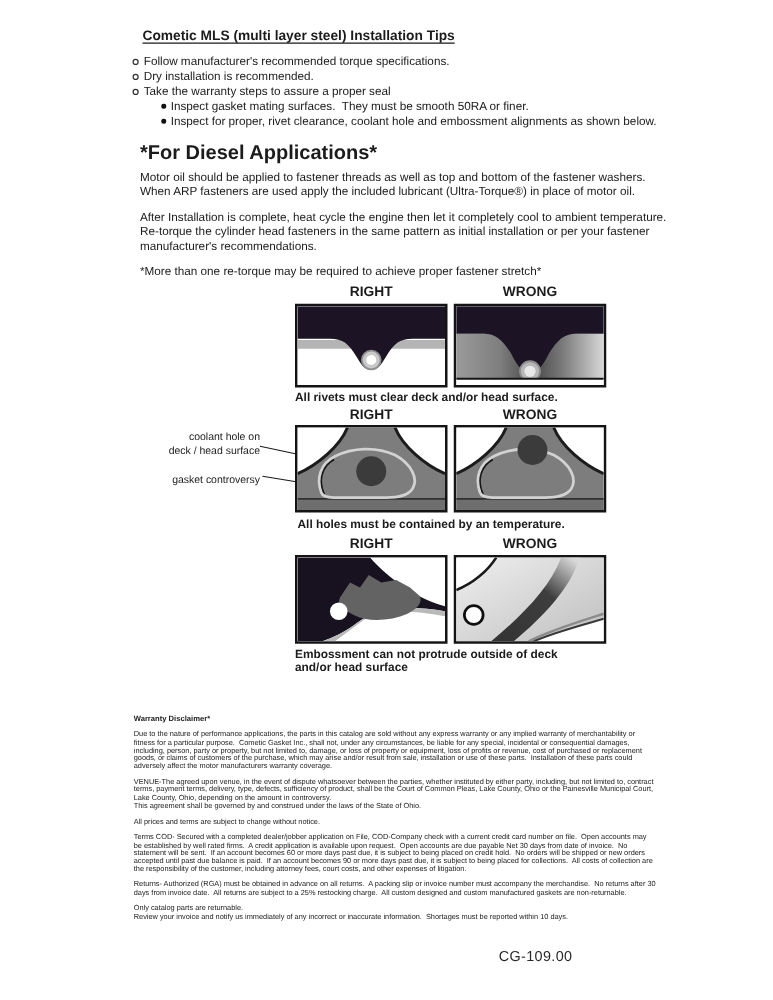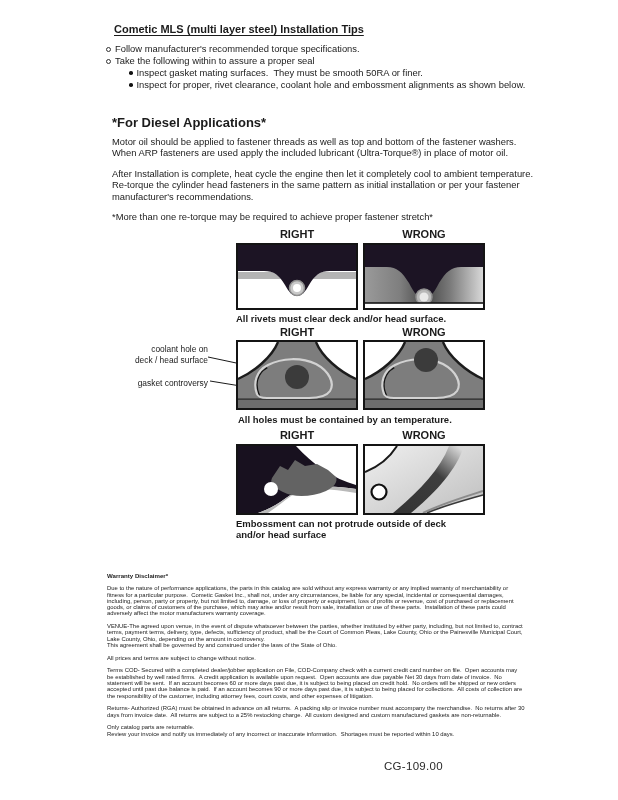--- a/index.html
+++ b/index.html
@@ -13,52 +13,56 @@
 
   .tips{left:106px;top:43px;font-size:9.4px;line-height:12px;width:440px;}
   .bullet-line{display:flex;align-items:flex-start;}
   .obullet{flex:0 0 auto;width:3px;height:3px;border:1px solid #333;border-radius:50%;
            margin:3.5px 4px 0 0;}
   .sub{padding-left:23px;}
   .fbullet{flex:0 0 auto;width:3.5px;height:3.5px;background:#111;border-radius:50%;
            margin:4px 4px 0 0;}
 
   .diesel{left:112px;top:117px;width:424px;font-size:9.4px;line-height:11.5px;}
-  .diesel h3{margin:0 0 7px 0;font-size:13px;font-weight:bold;}
+  .diesel h3{margin:0 0 7px 0;font-size:16px;font-weight:bold;}
   .diesel p{margin:0 0 9px 0;}
 
   .rw-label{font-size:11px;font-weight:600;text-align:center;width:122px;}
   .dgbox{width:122px;border:2px solid #141414;background:#fff;box-sizing:border-box;}
   .dgbox svg{display:block;}
   .caption{font-size:9.5px;font-weight:600;line-height:11px;}
 
   .ann{left:96px;top:344px;width:112px;text-align:right;font-size:8.4px;line-height:10.5px;}
   .ann .gap{margin-top:13px;}
 
   .disc{left:107px;top:573px;width:418px;font-size:5.9px;line-height:6.3px;}
   .disc h4{margin:0 0 6px 0;font-size:6.1px;font-weight:bold;}
   .disc p{margin:0 0 6.4px 0;}
 
-  .footer{left:384px;top:760px;font-size:11.5px;color:#2a2a2a;letter-spacing:0.3px;}
+  .footer{left:399px;top:760px;font-size:11.5px;color:#2a2a2a;letter-spacing:0.3px;}
 </style>
 </head>
 <body>
 
 <div class="page">
 
   <div class="abs title">Cometic MLS (multi layer steel) Installation Tips</div>
 
   <div class="abs tips">
     <div class="bullet-line">
       <span class="obullet"></span>
       <span class="pre">Follow manufacturer's recommended torque specifications.</span>
     </div>
     <div class="bullet-line">
       <span class="obullet"></span>
-      <span class="pre">Take the following within to assure a proper seal</span>
+      <span class="pre">Dry installation is recommended.</span>
+    </div>
+    <div class="bullet-line">
+      <span class="obullet"></span>
+      <span class="pre">Take the warranty steps to assure a proper seal</span>
     </div>
     <div class="bullet-line sub">
       <span class="fbullet"></span>
       <span class="pre">Inspect gasket mating surfaces.  They must be smooth 50RA or finer.</span>
     </div>
     <div class="bullet-line sub">
       <span class="fbullet"></span>
       <span class="pre">Inspect for proper, rivet clearance, coolant hole and embossment alignments as shown below.</span>
     </div>
   </div>

